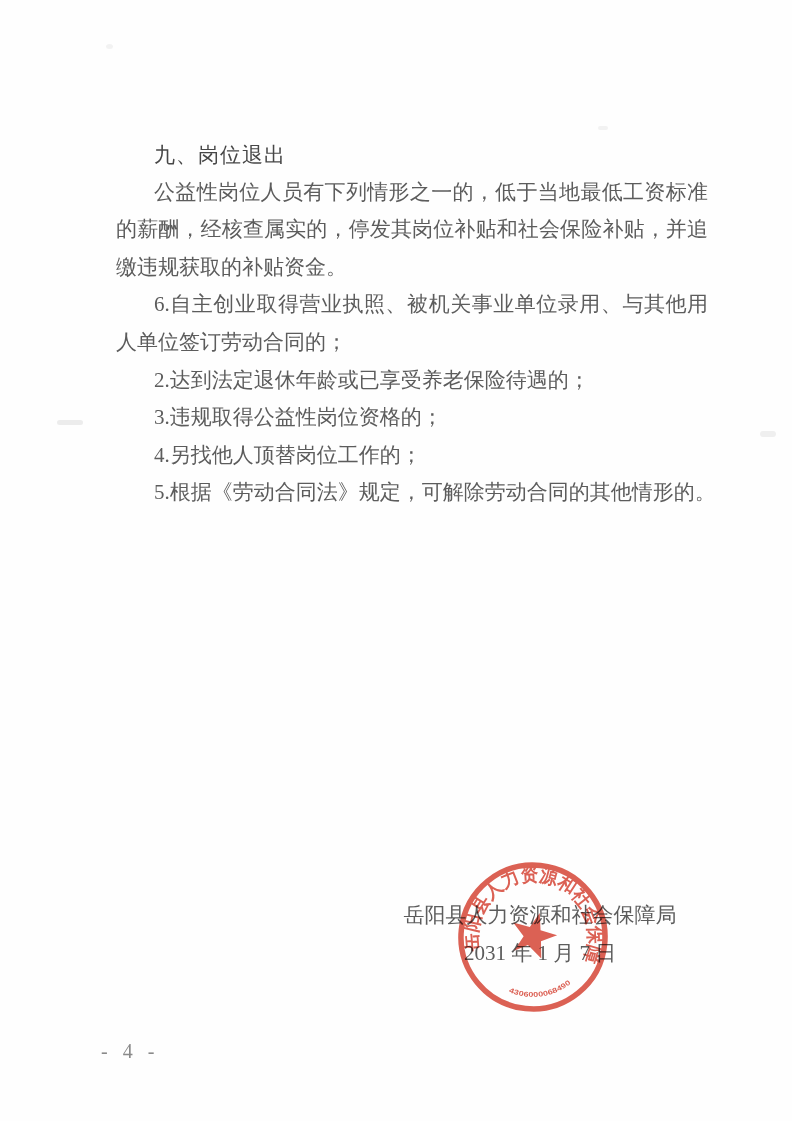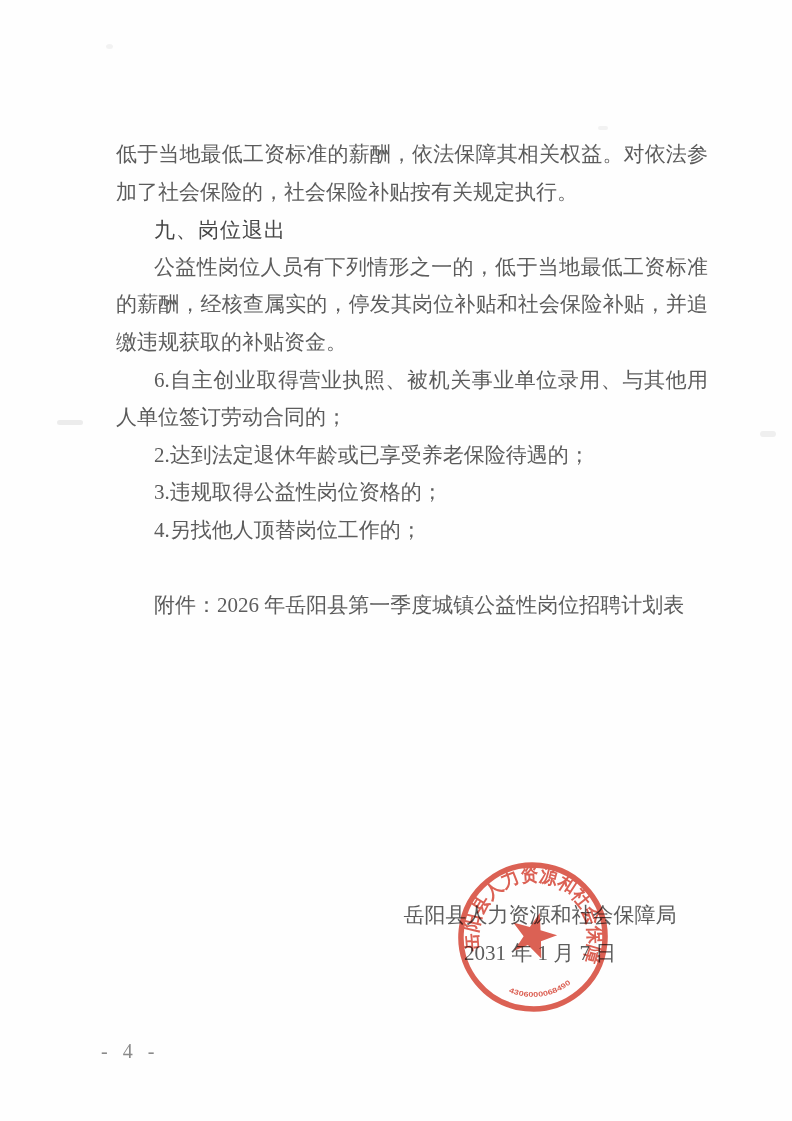--- a/index.html
+++ b/index.html
@@ -52,28 +52,27 @@
   .speck.s2 { left:760px; top:431px; width:16px; height:6px; opacity:.15; border-radius:3px;}
   .speck.s3 { left:598px; top:126px; width:10px; height:4px; opacity:.12; border-radius:2px;}
   .speck.s4 { left:106px; top:44px;  width:7px;  height:5px; opacity:.12;}
 </style>
 </head>
 <body>
 
 <div class="page">
 
   <div class="content">
-    <p class="no-indent">低于当地最低工资标准的薪酬，依法保障其相关权益。对依法参加了社会保险的，社会保险补贴按有关规定执行。</p>
     <h2>九、岗位退出</h2>
     <p>公益性岗位人员有下列情形之一的，低于当地最低工资标准的薪酬，经核查属实的，停发其岗位补贴和社会保险补贴，并追缴违规获取的补贴资金。</p>
     <p>6.自主创业取得营业执照、被机关事业单位录用、与其他用人单位签订劳动合同的；</p>
     <p>2.达到法定退休年龄或已享受养老保险待遇的；</p>
     <p>3.违规取得公益性岗位资格的；</p>
     <p>4.另找他人顶替岗位工作的；</p>
-    <p class="attachment">附件：2026 年岳阳县第一季度城镇公益性岗位招聘计划表</p>
+    <p class="nowrap">5.根据《劳动合同法》规定，可解除劳动合同的其他情形的。</p>
   </div>
 
   <div class="signature">
     <div>岳阳县人力资源和社会保障局</div>
     <div>2031 年 1 月 7 日</div>
   </div>
 
   <div class="seal">
     <svg viewBox="0 0 180 180" xmlns="http://www.w3.org/2000/svg">
       <g transform="rotate(6 90 90)" fill="currentColor" stroke="none">

